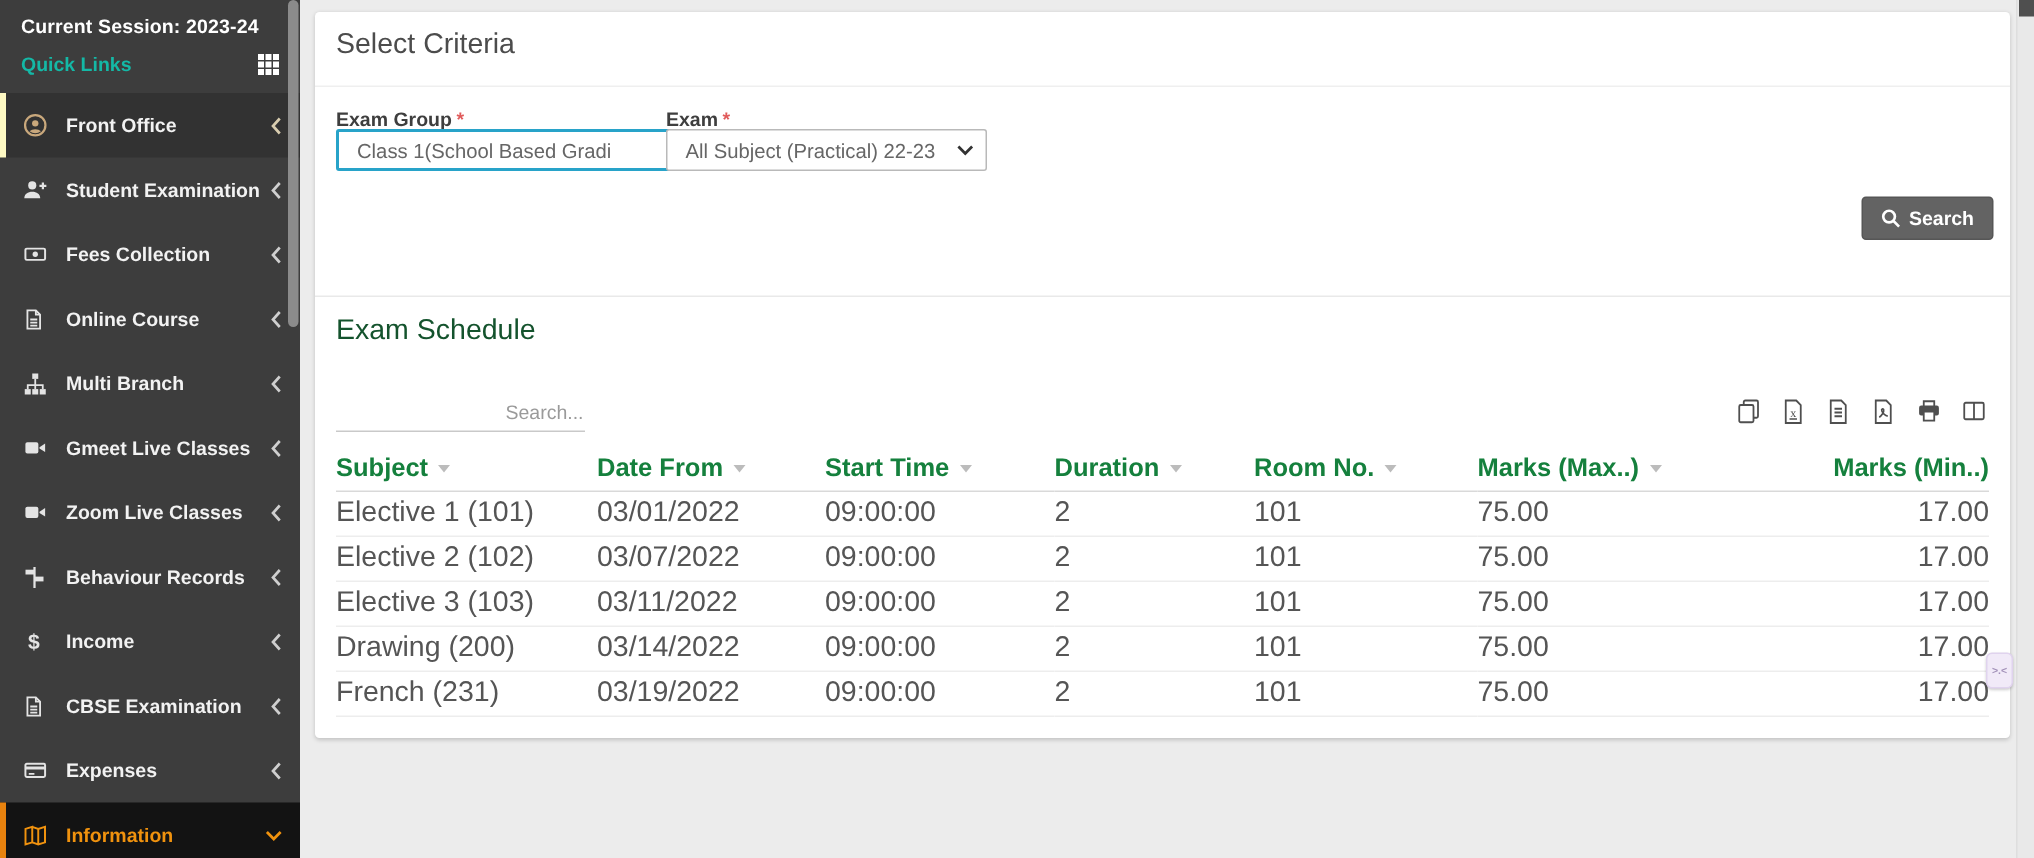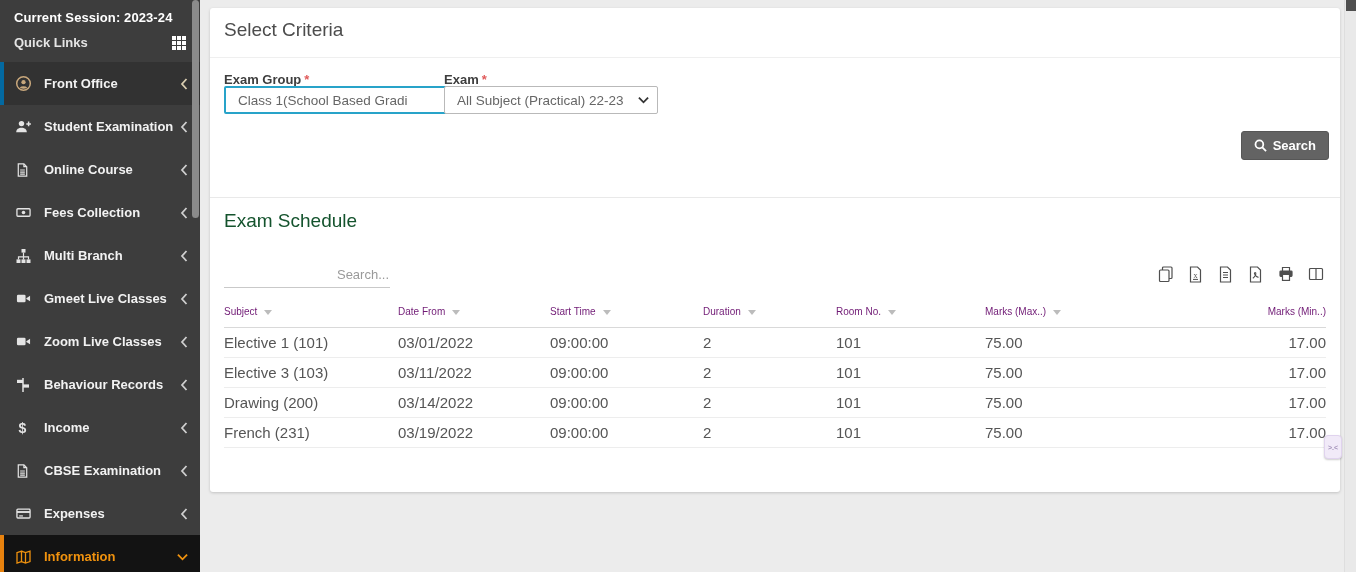--- a/index.html
+++ b/index.html
@@ -14,28 +14,28 @@
   }
   *{box-sizing:border-box;}
   body{
     margin:0; width:1356px; height:572px; overflow:hidden; position:relative;
     font-family:"Liberation Sans",sans-serif; background:var(--page_bg);
   }
   
   .sidebar{position:absolute;left:0;top:0;width:200px;height:572px;background:var(--sidebar_bg);z-index:3;}
   .side-head{padding:10px 14px 6px;}
   .session{color:#fff;font-size:13px;font-weight:700;margin-bottom:10px;letter-spacing:.1px;}
-  .quick-links-row{display:flex;justify-content:space-between;align-items:center;color:#e5e5e5;font-size:13px;font-weight:700;padding-bottom:4px;}
+  .quick-links-row{display:flex;justify-content:space-between;align-items:center;color:#14b8a6;font-size:13px;font-weight:700;padding-bottom:4px;}
   .ql-icon{display:flex;color:#fff;cursor:pointer;}
   .side-menu{margin-top:2px;}
   .side-item{height:43px;display:flex;align-items:center;padding:0 12px 0 15px;color:#f2f2f2;cursor:pointer;}
   .s-icon{width:20px;display:flex;align-items:center;color:#e4e4e4;flex:none;}
   .s-label{flex:1;margin-left:9px;font-size:13px;font-weight:700;white-space:nowrap;overflow:hidden;}
   .s-chev{display:flex;color:#cfcfcf;flex:none;}
-  .side-item.hovered{background:var(--sidebar_hover_bg);border-left:4px solid #0369a1;padding-left:11px;}
+  .side-item.hovered{background:var(--sidebar_hover_bg);border-left:4px solid #fef9c3;padding-left:11px;}
   .side-item.hovered .s-icon{color:#c9a87c;}
   .side-item.hovered .s-chev{color:#d9cdb0;}
   .side-item.active{background:var(--sidebar_active_bg);border-left:4px solid #e8820e;padding-left:11px;color:var(--accent_orange);}
   .side-item.active .s-icon,.side-item.active .s-chev{color:var(--accent_orange);}
   .side-scroll-thumb{position:absolute;right:1px;top:0;width:7px;height:218px;border-radius:4px;background:#8b8b8b;}
   
   .main{position:absolute;left:200px;right:0;top:0;bottom:0;background:var(--page_bg);}
   .card{position:absolute;left:10px;top:8px;width:1130px;height:484px;background:#fff;border-radius:3px;box-shadow:0 1px 3px rgba(0,0,0,.18);}
   .sc-title{position:absolute;left:14px;top:11px;font-size:19px;color:#4c4c4c;}
   .divider1{position:absolute;left:0;right:0;top:49px;border-top:1px solid #efefef;}
@@ -46,22 +46,22 @@
   #select-exam-group{left:14px;top:78px;width:244px;border:2px solid var(--active_teal);}
   #select-exam{left:234px;top:78px;width:214px;border:1px solid #b9b9b9;}
   .search-btn{position:absolute;right:11px;top:123px;height:29px;padding:0 12px;background:var(--button_gray);border:1px solid #565656;border-radius:3px;color:#fff;font-size:13px;font-weight:700;display:flex;align-items:center;gap:6px;cursor:pointer;font-family:inherit;}
   .divider2{position:absolute;left:0;right:0;top:189px;border-top:1px solid #e9e9e9;}
   .es-title{position:absolute;left:14px;top:202px;font-size:19px;color:#14532d;}
   .tbl-search{position:absolute;left:14px;top:254px;width:166px;border:none;border-bottom:1px solid #c9c9c9;font-size:13px;color:#555;padding:5px 1px;outline:none;background:transparent;font-family:inherit;text-align:right;}
   .tbl-search::placeholder{color:#9a9a9a;}
   .toolbar{position:absolute;right:15px;top:258px;display:flex;gap:13px;color:#4f4f4f;}
   .tool-icon{width:17px;height:17px;display:flex;cursor:pointer;}
   .data-table{position:absolute;left:14px;top:289px;width:1102px;border-collapse:collapse;table-layout:fixed;}
-  .data-table th{text-align:left;font-size:10px;font-weight:400;color:#701a75;height:30px;padding:0;border-bottom:1px solid #d9d9d9;cursor:pointer;white-space:nowrap;}
-  .data-table td{font-size:15px;color:#555;height:30px;padding:0;border-bottom:1px solid #ededed;white-space:nowrap;}
+  .data-table th{text-align:left;font-size:17px;font-weight:700;color:#15803d;height:30px;padding:0;border-bottom:1px solid #d9d9d9;cursor:pointer;white-space:nowrap;}
+  .data-table td{font-size:19px;color:#555;height:30px;padding:0;border-bottom:1px solid #ededed;white-space:nowrap;}
   .data-table th.num,.data-table td.num{text-align:right;}
   .sort-arrow{display:inline-block;width:0;height:0;border-left:4px solid transparent;border-right:4px solid transparent;border-top:5px solid #bcbcbc;margin-left:7px;vertical-align:middle;}
   
   .overlay-badge{position:absolute;left:1324px;top:435px;width:18px;height:24px;background:#f1eaf8;border:1px solid #e0d3ee;border-radius:4px;font-size:7px;font-weight:700;color:#a291b8;display:flex;align-items:center;justify-content:center;box-shadow:0 1px 2px rgba(0,0,0,.2);z-index:6;}
   .page-scrollbar{position:absolute;right:0;top:0;width:12px;height:572px;background:#e9e9e9;border-left:1px solid #dedede;z-index:5;}
   .page-scroll-thumb{position:absolute;top:0;left:1px;width:10px;height:11px;background:#4f4f4f;}
 </style>
 </head>
 <body>
 
@@ -111,41 +111,41 @@
         </span>
         <span class="s-label">Student Examination</span>
         <span class="s-chev">
           <svg width="8" height="12" viewBox="0 0 8 12" fill="none" stroke="currentColor" stroke-width="1.8">
             <path d="M6.5 1 2 6l4.5 5"></path>
           </svg>
         </span>
       </div>
       <div class="side-item">
         <span class="s-icon">
+          <svg width="17" height="15" viewBox="0 0 16 16">
+            <rect x="1" y="4" width="14" height="8" rx="1" fill="none" stroke="currentColor" stroke-width="1.4"></rect>
+            <circle cx="8" cy="8" r="1.9" fill="currentColor"></circle>
+          </svg>
+        </span>
+        <span class="s-label">Fees Collection</span>
+        <span class="s-chev">
+          <svg width="8" height="12" viewBox="0 0 8 12" fill="none" stroke="currentColor" stroke-width="1.8">
+            <path d="M6.5 1 2 6l4.5 5"></path>
+          </svg>
+        </span>
+      </div>
+      <div class="side-item">
+        <span class="s-icon">
           <svg width="15" height="16" viewBox="0 0 16 16" fill="none" stroke="currentColor" stroke-width="1.3">
             <path d="M3.5 1.5h6l3 3v10h-9z"></path>
             <path d="M9.5 1.5v3h3"></path>
             <path d="M5.5 8h5M5.5 10.2h5M5.5 12.4h5"></path>
           </svg>
         </span>
         <span class="s-label">Online Course</span>
-        <span class="s-chev">
-          <svg width="8" height="12" viewBox="0 0 8 12" fill="none" stroke="currentColor" stroke-width="1.8">
-            <path d="M6.5 1 2 6l4.5 5"></path>
-          </svg>
-        </span>
-      </div>
-      <div class="side-item">
-        <span class="s-icon">
-          <svg width="17" height="15" viewBox="0 0 16 16">
-            <rect x="1" y="4" width="14" height="8" rx="1" fill="none" stroke="currentColor" stroke-width="1.4"></rect>
-            <circle cx="8" cy="8" r="1.9" fill="currentColor"></circle>
-          </svg>
-        </span>
-        <span class="s-label">Fees Collection</span>
         <span class="s-chev">
           <svg width="8" height="12" viewBox="0 0 8 12" fill="none" stroke="currentColor" stroke-width="1.8">
             <path d="M6.5 1 2 6l4.5 5"></path>
           </svg>
         </span>
       </div>
       <div class="side-item">
         <span class="s-icon">
           <svg width="17" height="16" viewBox="0 0 16 16">
             <rect x="6" y="1" width="4" height="3.6" fill="currentColor"></rect>
@@ -376,20 +376,29 @@
           <tr>
             <td>Elective 1 (101)</td>
             <td>03/01/2022</td>
             <td>09:00:00</td>
             <td>2</td>
             <td>101</td>
             <td>75.00</td>
             <td class="num">17.00</td>
           </tr>
           <tr>
+            <td>Elective 2 (102)</td>
+            <td>03/07/2022</td>
+            <td>09:00:00</td>
+            <td>2</td>
+            <td>101</td>
+            <td>75.00</td>
+            <td class="num">17.00</td>
+          </tr>
+          <tr>
             <td>Elective 3 (103)</td>
             <td>03/11/2022</td>
             <td>09:00:00</td>
             <td>2</td>
             <td>101</td>
             <td>75.00</td>
             <td class="num">17.00</td>
           </tr>
           <tr>
             <td>Drawing (200)</td>

